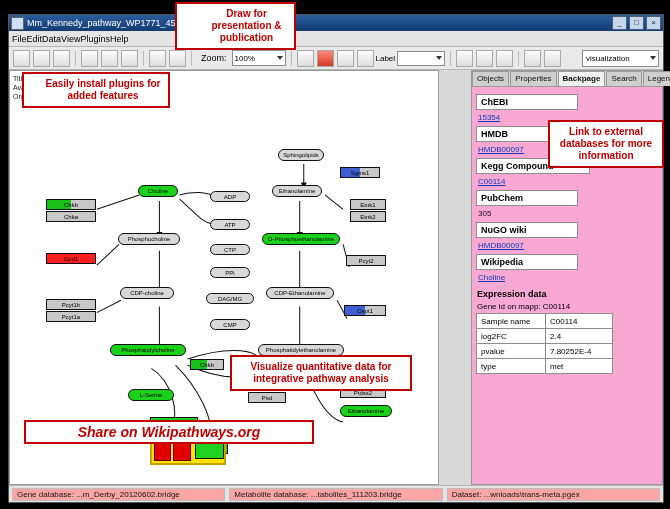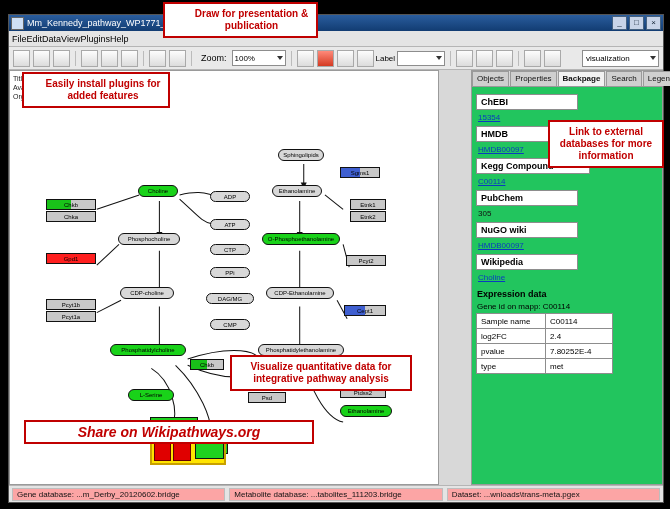--- a/index.html
+++ b/index.html
@@ -41,21 +41,21 @@
   .visselect{margin-left:auto;width:72px;height:15px;border:1px solid #8d8d8d;background:#fff;font-size:8px;display:flex;align-items:center;justify-content:space-between;padding-left:3px;gap:11px;}
   
   .bodyrow{flex:1;display:flex;min-height:0;gap:32px;}
   .canvas{flex:1;background:#fff;border:1px solid #9a9a9a;position:relative;overflow:hidden;}
   .infoblk{position:absolute;left:3px;top:3px;font-size:7px;color:#222;line-height:9px;}
   
   .rightpanel{width:190px;background:#d8d8d8;border:1px solid #9a9a9a;border-left:1px solid #9a9a9a;display:flex;flex-direction:column;}
   .tabs{display:flex;height:15px;background:#d8d8d8;font-size:8px;}
   .tab{padding:2px 4px;border:1px solid #9a9a9a;border-bottom:none;background:#cfcfcf;margin-right:1px;color:#111;}
   .tab.active{background:#f2f2f2;font-weight:bold;}
-  .panelbody{flex:1;background:#22c55e;border-top:1px solid #9a9a9a;overflow:hidden;padding:3px 4px;}
+  .panelbody{flex:1;background:#f9a8d4;border-top:1px solid #9a9a9a;overflow:hidden;padding:3px 4px;}
   .dbbox{background:#fff;border:1px solid #8d8d8d;font-weight:bold;font-size:9px;padding:2px 4px;margin-top:4px;width:92px;}
   .dblink{color:#0b3bbf;text-decoration:underline;font-size:8px;margin:3px 0 1px 2px;}
   .plain{font-size:8px;margin:3px 0 1px 2px;color:#111;}
   .exprhdr{font-weight:bold;font-size:9px;margin:7px 0 3px 1px;}
   .geneid{font-size:8px;margin:0 0 2px 1px;}
   table.expr{border-collapse:collapse;font-size:8px;}
   table.expr td{border:1px solid #8d8d8d;padding:1px 4px;background:#fff;height:12px;}
   table.expr td.k{width:60px;}
   table.expr td.v{width:58px;}
   
@@ -286,21 +286,21 @@
     </div>
   </div>
 
   <div class="statusbar">
     <span class="cell grow">Gene database: ...m_Derby_20120602.bridge</span>
     <span class="cell grow">Metabolite database: ...tabolites_111203.bridge</span>
     <span class="cell grow">Dataset: ...wnloads\trans-meta.pgex</span>
   </div>
 </div>
 
-<div class="anno" style="left:163px;top:2px;width:155px;padding-left:28px;">Draw for presentation
+<div class="anno" style="left:175px;top:2px;width:121px;padding-left:28px;">Draw for presentation
 &amp; publication</div>
 <div class="anno" style="left:22px;top:72px;width:148px;padding-left:20px;">Easily install plugins for
 added features</div>
 <div class="anno" style="left:548px;top:120px;width:116px;">Link  to external
 databases  for
 more information</div>
 <div class="anno" style="left:230px;top:355px;width:182px;">Visualize quantitative data  for
 integrative pathway analysis</div>
 <div class="anno share" style="left:24px;top:420px;width:290px;">Share on Wikipathways.org</div>
 

